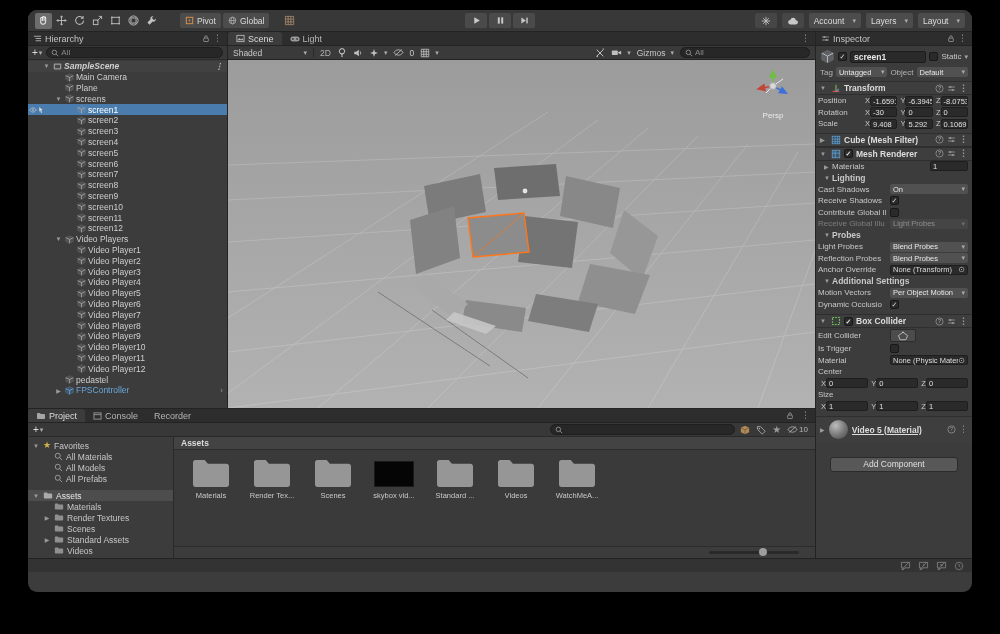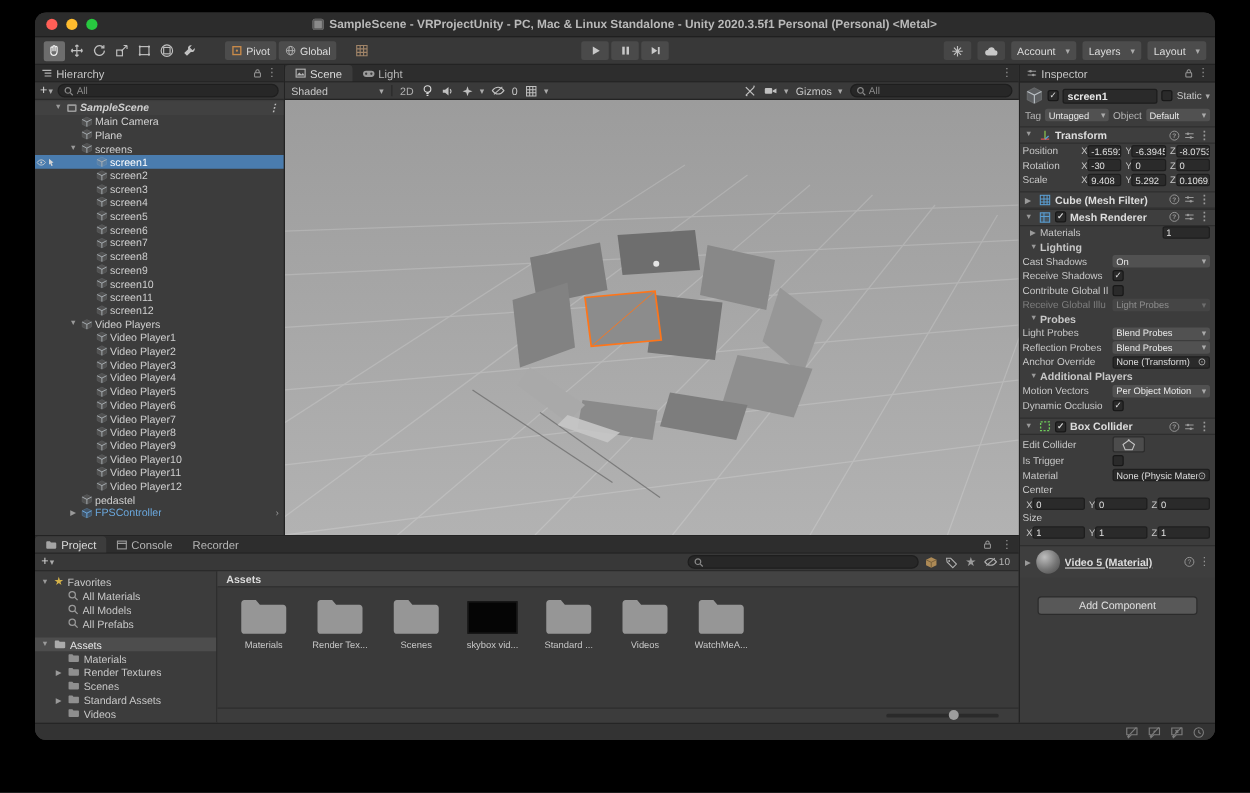--- a/index.html
+++ b/index.html
@@ -118,31 +118,20 @@
   .zoom-handle{position:absolute;left:55%;top:-3px;width:8px;height:8px;border-radius:50%;background:#9d9d9d;}
   
   .statusbar{height:14px;background:#333333;border-top:1px solid #222;display:flex;align-items:center;justify-content:flex-end;gap:7px;padding-right:8px;}
   .statusbar .sicon{opacity:.6;display:flex;align-items:center;}
 </style>
 </head>
 <body>
 
 <div class="window">
 
-  <div class="titlebar">
-    <div class="traffic">
-      <span class="tl red"></span>
-      <span class="tl yellow"></span>
-      <span class="tl green"></span>
-    </div>
-    <div class="title-center">
-      <span class="app-icon"></span>
-      <span>SampleScene - VRProjectUnity - PC, Mac &amp; Linux Standalone - Unity 2020.3.5f1 Personal (Personal) &lt;Metal&gt;</span>
-    </div>
-  </div>
 
   <div class="toolbar">
     <div class="tool-group">
       <button class="tbtn selected">
           <svg width="11" height="11" viewBox="0 0 12 12" fill="none" stroke="#eee" stroke-width="1.1" stroke-linecap="round">
             <path d="M3 7V3.6a.9.9 0 0 1 1.8 0V6M4.8 6V2.6a.9.9 0 0 1 1.8 0V6M6.6 6V3.2a.9.9 0 0 1 1.8 0v3.3c0 2.1-1 3.6-3 3.6-1.6 0-2.3-1-2.6-2.4"></path>
           </svg>
         </button>
       <button class="tbtn">
           <svg width="11" height="11" viewBox="0 0 12 12" fill="none" stroke="#c0c0c0" stroke-width="1">
@@ -662,20 +651,42 @@
                 <polygon points="238,240 298,248 294,272 234,263" fill="#8a8a8a"></polygon>
                 <polygon points="196,214 240,244 226,258 186,228" fill="#a9a9a9"></polygon>
                 <polygon points="182,160 226,146 232,198 188,214" fill="#828282"></polygon>
                 <polygon points="296,156 350,162 344,208 290,202" fill="#747474"></polygon>
                 <polygon points="226,252 268,266 258,274 218,260" fill="#c6c6c6" opacity=".9"></polygon>
                 <polygon points="240,158 296,153 301,192 245,197" fill="#8c8c8c" stroke="#ff7519" stroke-width="1.4"></polygon>
                 <line x1="245" y1="197" x2="296" y2="153" stroke="#ff7519" stroke-width="0.8" opacity=".9"></line>
                 <circle cx="297" cy="131" r="2.4" fill="#f2f2f2" opacity=".9"></circle>
               </g>
             </svg>
+            <div class="gizmo-wrap">
+              <svg width="44" height="40" viewBox="0 0 44 40">
+                <g transform="translate(22,20)">
+                  <line x1="0" y1="0" x2="10" y2="-7" stroke="#e8e8e8" stroke-width="1"></line>
+                  <line x1="0" y1="0" x2="-7" y2="7" stroke="#e8e8e8" stroke-width="1"></line>
+                  <g transform="rotate(0)">
+                      <line x1="0" y1="-3" x2="0" y2="-9" stroke="#6fbe44" stroke-width="1.6"></line>
+                      <polygon points="0,-17 4,-8 -4,-8" fill="#6fbe44"></polygon>
+                    </g>
+                  <g transform="rotate(-101)">
+                      <line x1="0" y1="-3" x2="0" y2="-9" stroke="#c2453a" stroke-width="1.6"></line>
+                      <polygon points="0,-17 4,-8 -4,-8" fill="#c2453a"></polygon>
+                    </g>
+                  <g transform="rotate(118)">
+                      <line x1="0" y1="-3" x2="0" y2="-9" stroke="#3d6fd8" stroke-width="1.6"></line>
+                      <polygon points="0,-17 4,-8 -4,-8" fill="#3d6fd8"></polygon>
+                    </g>
+                  <circle cx="0" cy="0" r="3.4" fill="#d9d9d9" stroke="#a5a5a5" stroke-width="1"></circle>
+                </g>
+              </svg>
+              <div class="persp">Persp</div>
+            </div>
           </div>
         </div>
       </div>
 
       <div class="project">
         <div class="tabbar">
           <div class="tab active">
             <svg width="10" height="8" viewBox="0 0 12 10">
                 <path d="M1 2.2c0-.5.4-.9.9-.9h2.8l1 1.2h4.4c.5 0 .9.4.9.9v4.4c0 .5-.4.9-.9.9H1.9c-.5 0-.9-.4-.9-.9Z" fill="#a5a5a5"></path>
               </svg>
@@ -1056,21 +1067,21 @@
       </div>
       <div class="irow">
         <span class="ilabel">Anchor Override</span>
         <div class="objf">
             <span class="txt">None (Transform)</span>
             <span class="picker">⊙</span>
           </div>
       </div>
       <div class="irow sect">
         <span class="fold" style="width:8px;font-size:6px;color:#9a9a9a;">▼</span>
-        <span>Additional Players</span>
+        <span>Additional Settings</span>
       </div>
       <div class="irow">
         <span class="ilabel">Motion Vectors</span>
         <div class="ddf">
             <span class="txt">Per Object Motion</span>
             <span class="caret">▾</span>
           </div>
       </div>
       <div class="irow">
         <span class="ilabel">Dynamic Occlusio</span>

